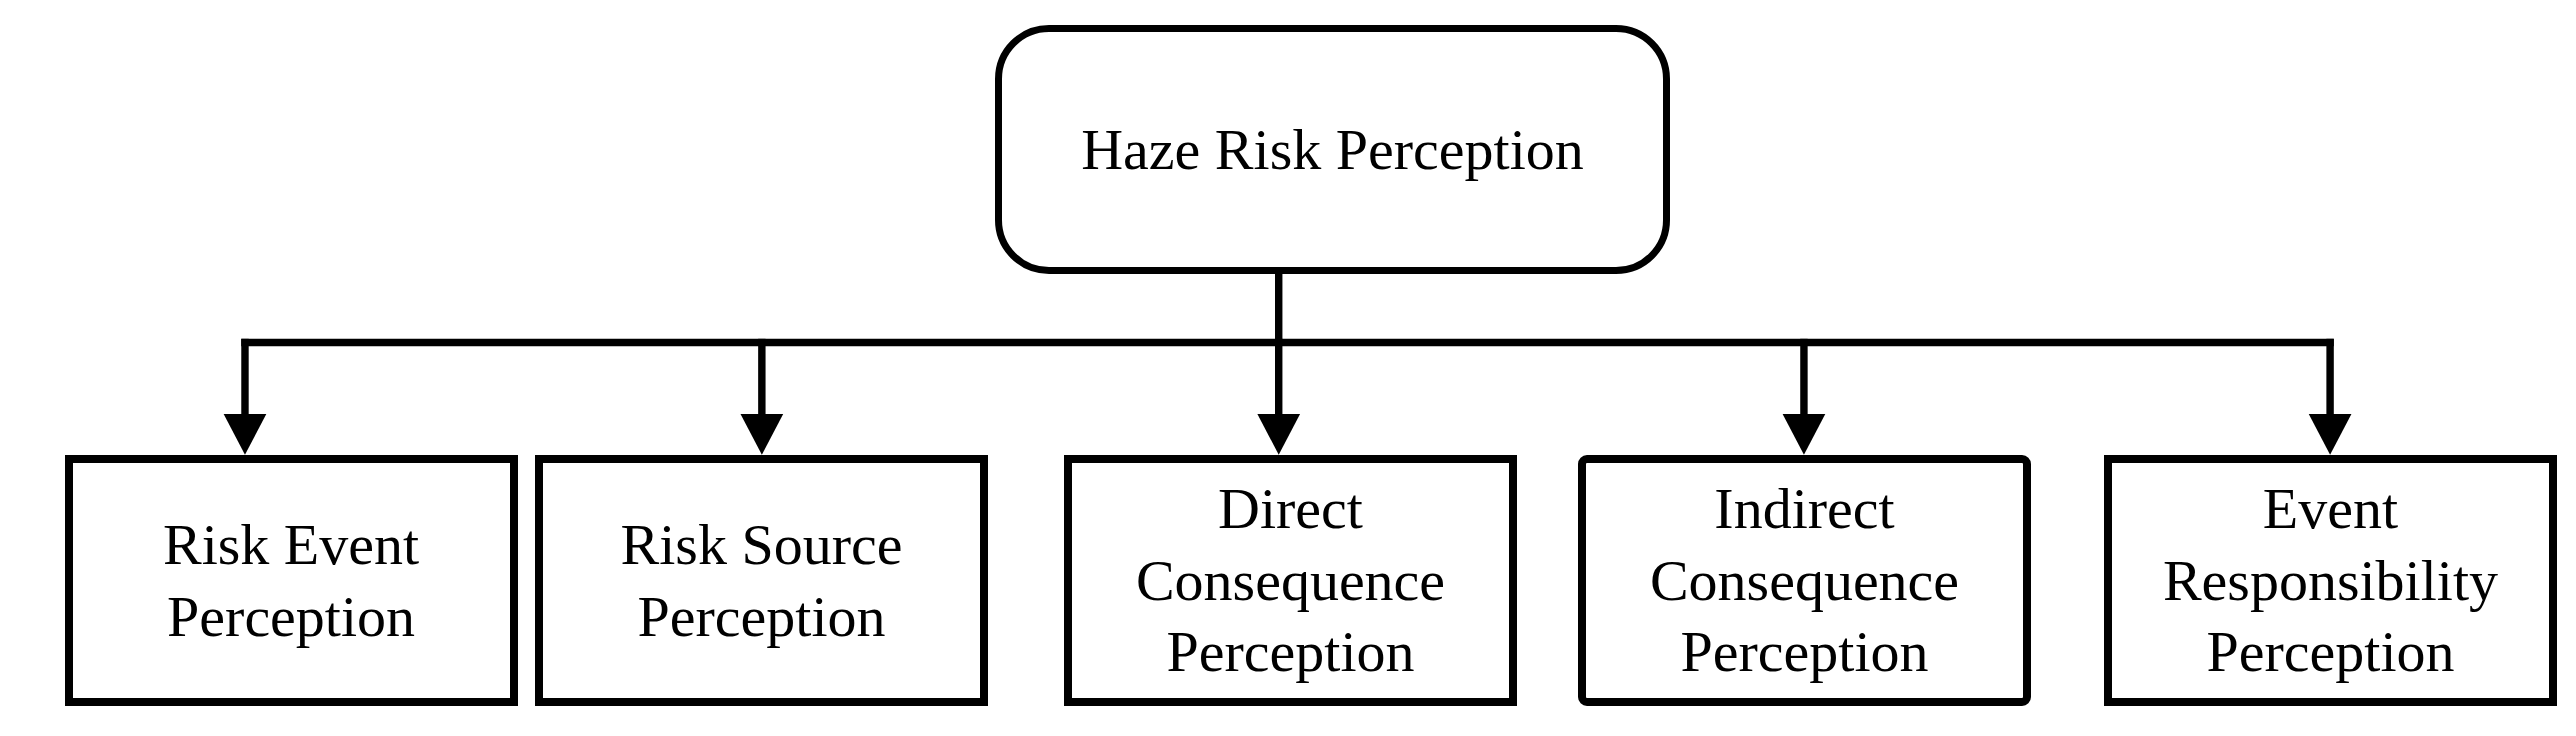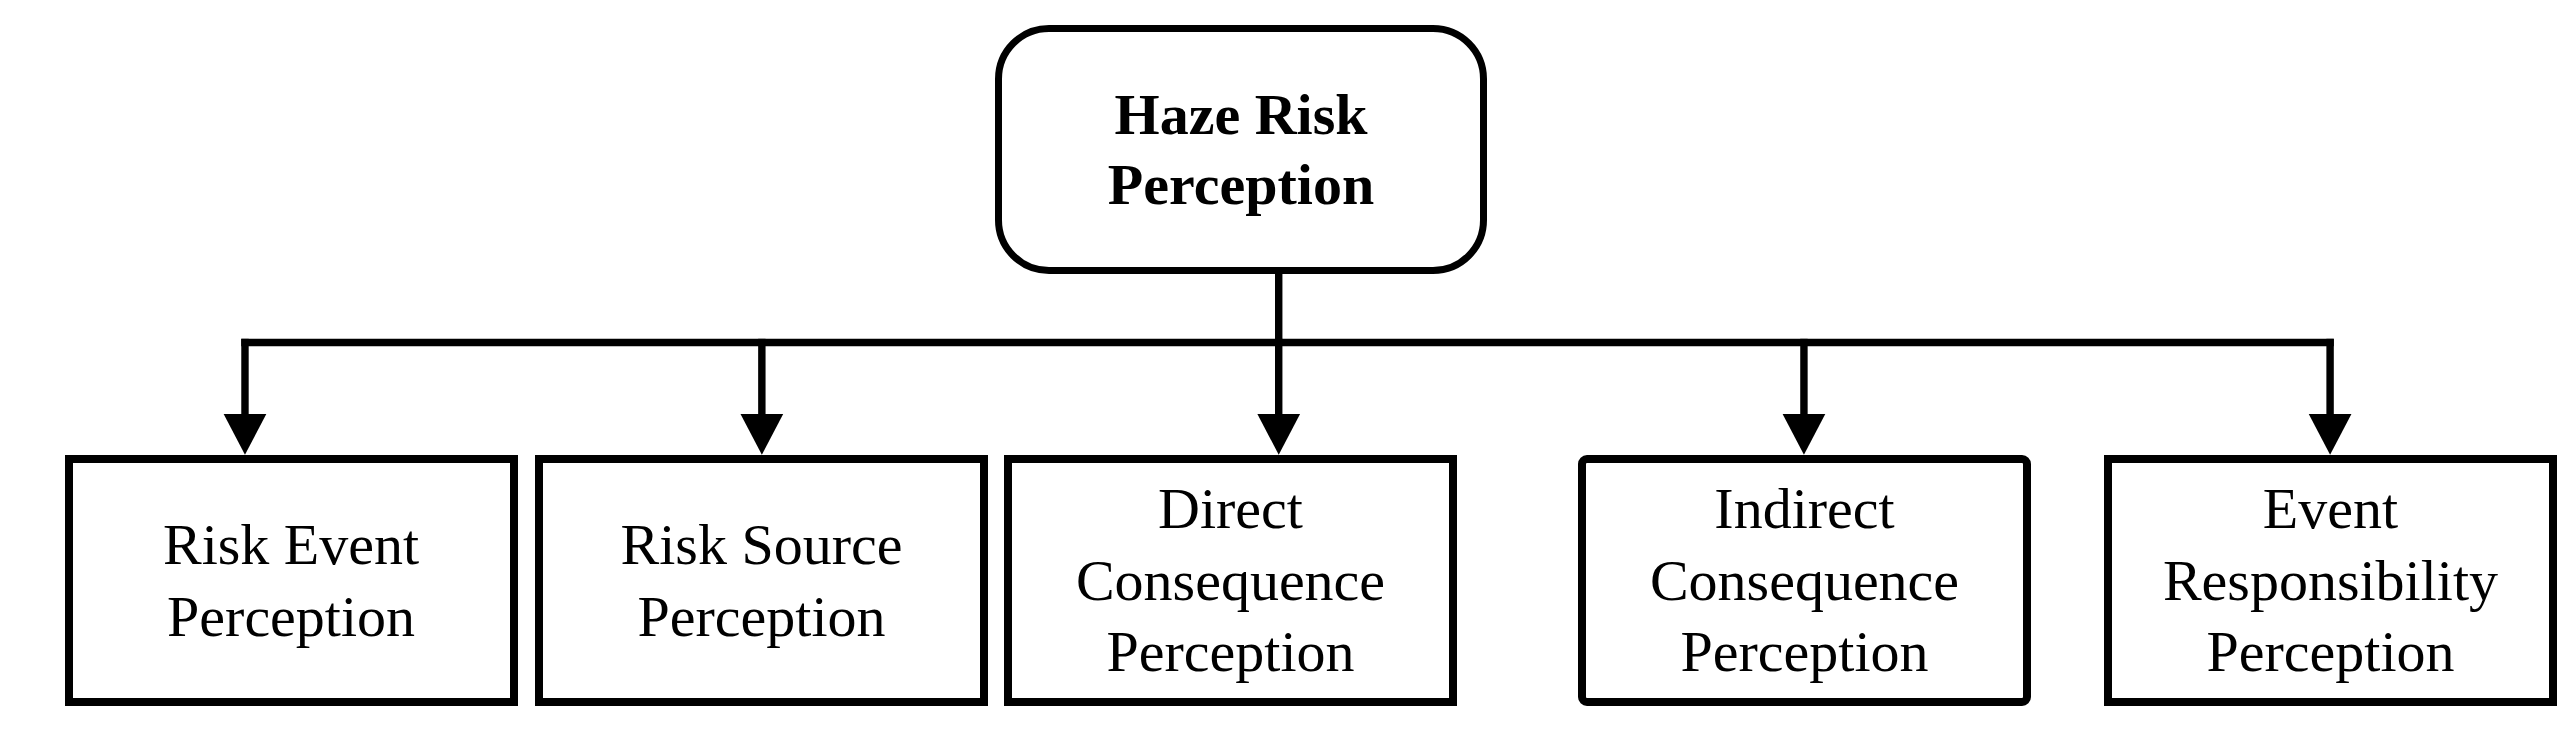--- a/index.html
+++ b/index.html
@@ -37,42 +37,41 @@
     box-sizing: border-box;
     background: #ffffff;
     display: flex;
     align-items: center;
     justify-content: center;
     text-align: center;
   }
   .root-node {
     left: 995px;
     top: 25px;
-    width: 492px;
+    width: 675px;
     height: 249px;
     border: 7.4px solid #000000;
     border-radius: 54px;
     font-size: 58px;
     line-height: 1.2;
-    font-weight: bold;
   }
   .child-node {
     top: 455px;
     width: 453px;
     height: 251px;
     border: 8.4px solid #000000;
     font-size: 58px;
     line-height: 1.24;
   }
   .child-node .label {
     white-space: pre-line;
   }
   .child-node.c0 { left: 18.6px; margin-left: 46px; }
   .child-node.c1 { left: 535px; }
-  .child-node.c2 { left: 1004px; }
+  .child-node.c2 { left: 1064px; }
   .child-node.c3 { left: 1578px; border-radius: 9px; }
   .child-node.c4 { left: 2104px; }
 </style>
 </head>
 <body>
 
 <div class="canvas">
 
   <svg class="connectors" viewBox="0 0 2776 794" xmlns="http://www.w3.org/2000/svg">
 

